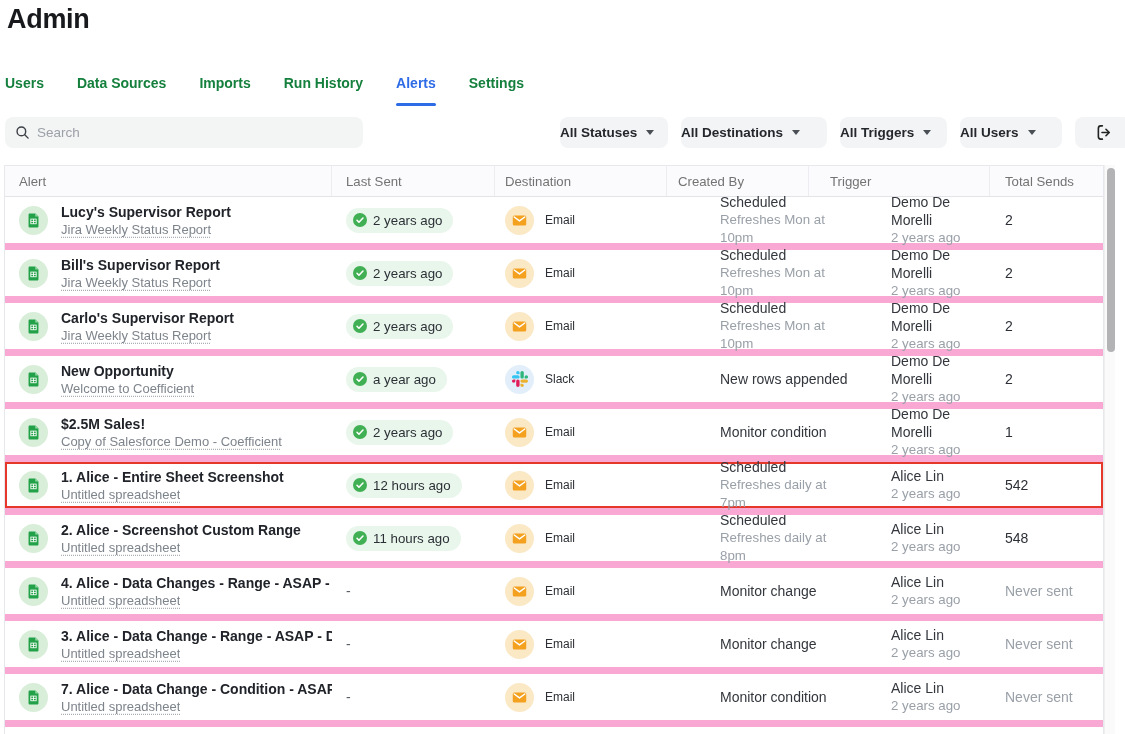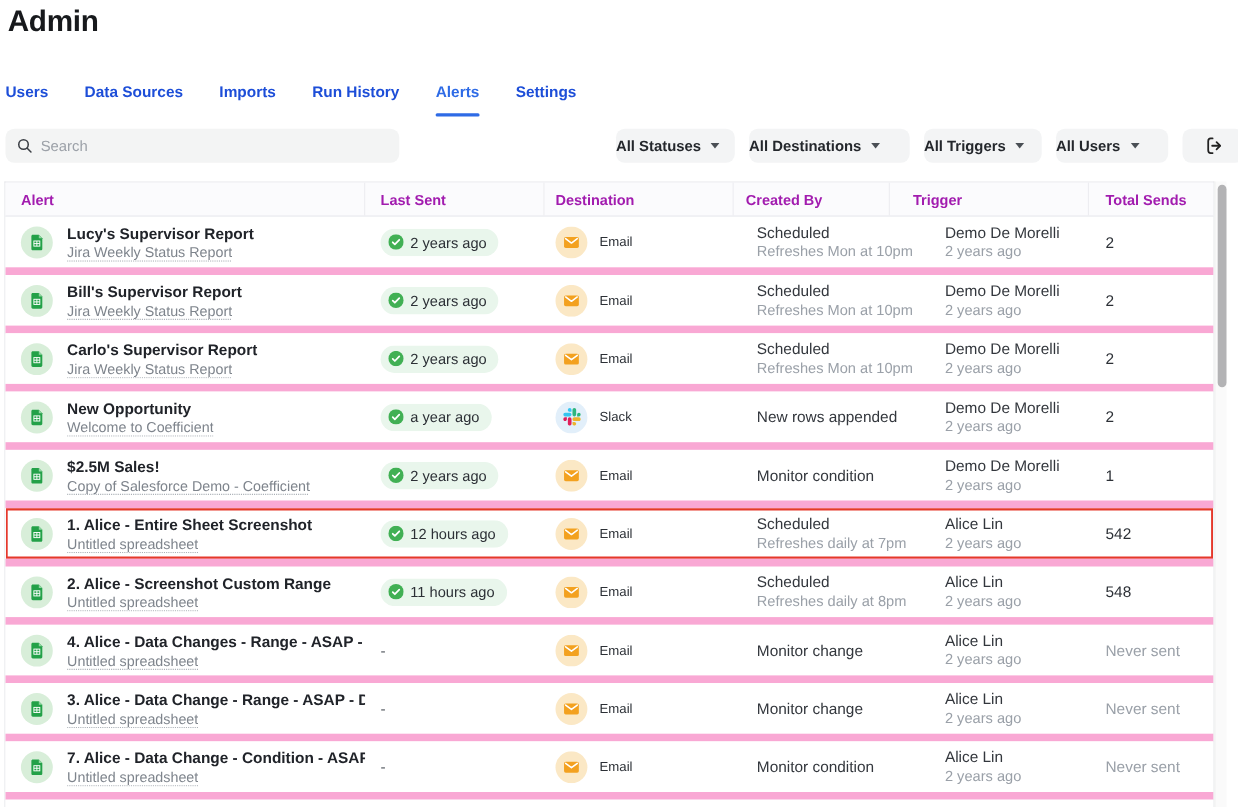--- a/index.html
+++ b/index.html
@@ -3,40 +3,40 @@
 <meta charset="utf-8">
 <style>
   * { margin:0; padding:0; box-sizing:border-box; }
   html,body { width:1125px; height:734px; overflow:hidden; background:#fff;
     font-family:"Liberation Sans","DejaVu Sans",sans-serif; color:#25282e; }
 
   .page-title { position:absolute; left:7px; top:4px; font-size:27px; font-weight:800; letter-spacing:-0.3px; color:#17191c; }
 
   
   .tab-bar { position:absolute; left:5px; top:72px; display:flex; gap:33px; height:26px; }
-  .tab { position:relative; font-size:14px; font-weight:700; color:#1d4ed8; cursor:pointer; padding-top:3px; }
+  .tab { position:relative; font-size:14px; font-weight:700; color:#15803d; cursor:pointer; padding-top:3px; }
   .tab.active { color:#2e6be6; }
   .tab.active::after { content:""; position:absolute; left:0; right:0; bottom:-8px; height:3px; border-radius:3px; background:#2e6be6; }
 
   
   .toolbar { position:absolute; left:0; top:117px; width:1131px; height:31px; }
   .search-box { position:absolute; left:5px; top:0; width:358px; height:31px; background:#f3f4f4; border-radius:8px; display:flex; align-items:center; padding:0 10px; }
   .search-box svg { flex:0 0 auto; margin-right:7px; }
   .search-input { border:none; outline:none; background:transparent; font-size:13.5px; color:#4d7c0f; width:100%; font-family:inherit; }
   .search-input::placeholder { color:#9ca1a8; }
   .filter-group { position:absolute; left:560px; top:0; display:flex; gap:13px; }
   .filter-btn { height:31px; background:#f3f4f5; border:none; border-radius:8px; display:flex; align-items:center; justify-content:flex-start; font-size:13.5px; font-weight:600; color:#24272c; font-family:inherit; cursor:pointer; }
   .filter-btn .caret { width:0; height:0; border-left:4px solid transparent; border-right:4px solid transparent; border-top:5px solid #4a4f55; margin-left:9px; }
   .f0{width:108px}.f1{width:146px}.f2{width:107px}.f3{width:102px}
   .export-btn { width:56px; height:31px; background:#f3f4f5; border:none; border-radius:8px; display:flex; align-items:center; justify-content:center; cursor:pointer; }
 
   
   .alerts-table { position:absolute; left:4px; top:165px; width:1100px; border:1px solid #e7e8ec; border-bottom:none; }
   .thead { display:flex; height:31px; background:#fbfbfd; border-bottom:1px solid #e3e4e8; align-items:center; }
-  .th { font-size:13.2px; font-weight:700; color:#a21caf; display:flex; align-items:center; height:100%; border-right:1px solid #ededf1; }
+  .th { font-size:13.2px; font-weight:400; color:#737373; display:flex; align-items:center; height:100%; border-right:1px solid #ededf1; }
   .th:last-child { border-right:none; }
   .row { display:flex; height:53px; background:#fff; border-bottom:7px solid #f9a8d4; align-items:center; cursor:pointer; }
   .row.highlighted { box-shadow:inset 0 0 0 2px #e5382b; position:relative; z-index:2; }
   .c0{width:327px; padding-left:14px;} .c1{width:163px; padding-left:14px;}
   .c2{width:172px; padding-left:10px;} .c3{width:181px; padding-left:21px;}
   .c4{width:142px; padding-left:11px;} .c5{flex:1; padding-left:15px;}
   .cell { display:flex; align-items:center; overflow:hidden; }
 
   .sheet-avatar { width:29px; height:29px; border-radius:50%; background:#d8eed9; display:flex; align-items:center; justify-content:center; flex:0 0 auto; margin-right:13px; }
   .alert-text { min-width:0; }
@@ -47,21 +47,21 @@
   .pill { display:inline-flex; align-items:center; background:#e9f6ec; border-radius:14px; padding:5px 11px 5px 7px; }
   .pill svg { margin-right:6px; }
   .pill-text { font-size:13.3px; color:#2c3036; }
   .dash { font-size:14px; color:#5a5f66; }
 
   .dest-avatar { width:29px; height:29px; border-radius:50%; display:flex; align-items:center; justify-content:center; flex:0 0 auto; margin-right:11px; }
   .dest-avatar.email { background:#fbe8c5; }
   .dest-avatar.slack { background:#e2effa; }
   .dest-label { font-size:12px; color:#2c3036; }
 
-  .two-line { line-height:18px; }
+  .two-line { line-height:18px;margin-left:32px; }
   .line-main { font-size:14px; color:#33373d; }
   .line-sub { font-size:13.3px; color:#9aa0a8; }
   .sends-value { font-size:14px; color:#2c3036; }
   .sends-value.never { color:#9aa0a8; }
   .row-partial { height:8px; background:#fff; }
 
   
   .scrollbar-track { position:absolute; left:1104px; top:165px; width:11px; height:569px; background:#fafafa; border-left:1px solid #efefef; }
   .scrollbar-thumb { position:absolute; left:1.5px; top:3px; width:8px; height:184px; background:#b3b3b5; border-radius:4px; cursor:grab; }
 </style>

